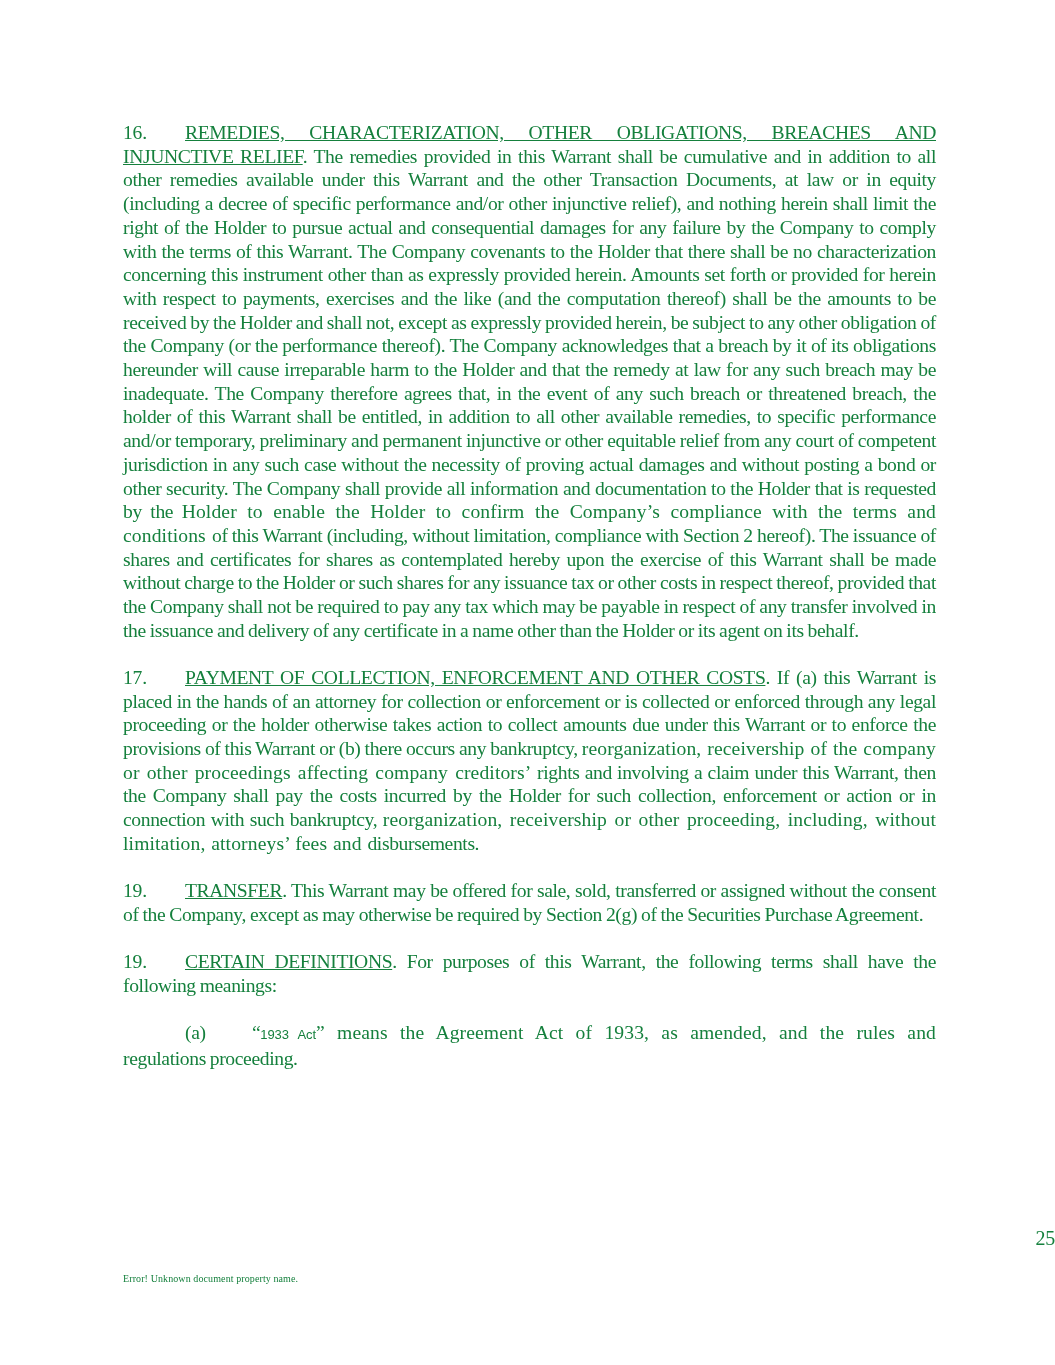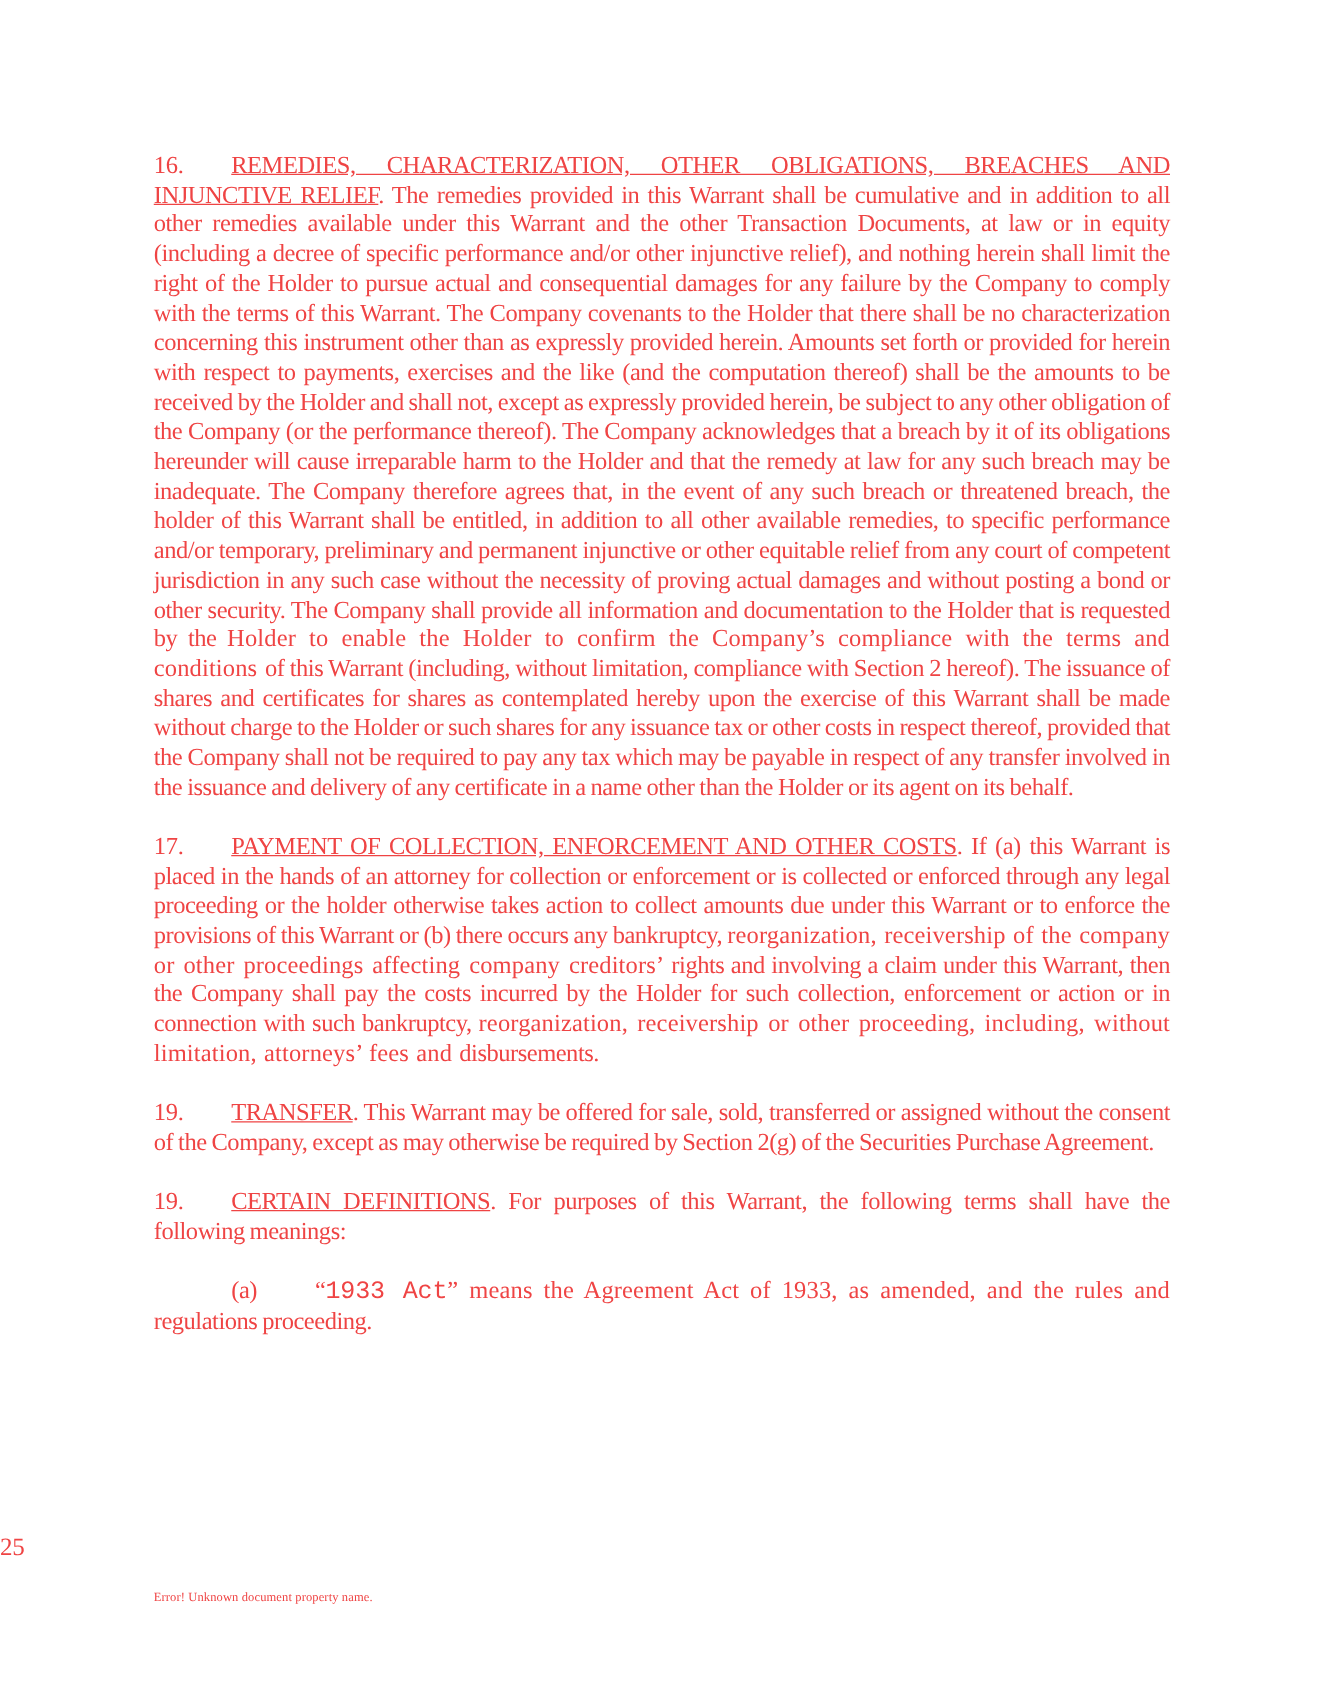--- a/index.html
+++ b/index.html
@@ -1,21 +1,21 @@
 <!DOCTYPE html>
 <html><head>
 <meta charset="utf-8">
 <style>
   html, body { margin: 0; padding: 0; background: #ffffff; }
   .page {
     position: relative;
     width: 1055px;
     height: 1365px;
     background: #ffffff;
-    color: #ef4444;
+    color: #15803d;
     font-family: "Liberation Serif", serif;
     overflow: hidden;
   }
   .content {
     position: absolute;
     left: 123px;
     top: 121px;
     width: 813px;
   }
   p.para {
@@ -25,30 +25,30 @@
     text-align: justify;
     letter-spacing: -0.38px;
     word-spacing: -0.6px;
   }
   p.def { margin-bottom: 0; text-indent: 62px; }
   .secnum { display: inline-block; width: 62px; letter-spacing: -0.2px; }
   .defnum { display: inline-block; width: 67px; text-indent: 0; }
   .heading { text-decoration: underline; }
   .alt { letter-spacing: 0.12px; word-spacing: 0.8px; }
   .term {
-    font-family: Liberation Mono, monospace;
-    font-size: 20px;
+    font-family: Liberation Sans, sans-serif;
+    font-size: 13px;
     letter-spacing: -0.1px;
   }
   .pagenum {
     position: absolute;
     left: 0;
     right: 0;
     top: 1227px;
-    text-align: left;
+    text-align: right;
     font-size: 20px;
     letter-spacing: -0.2px;
   }
   .footer {
     position: absolute;
     left: 123px;
     top: 1273px;
     font-size: 10px;
     letter-spacing: 0.1px;
   }

